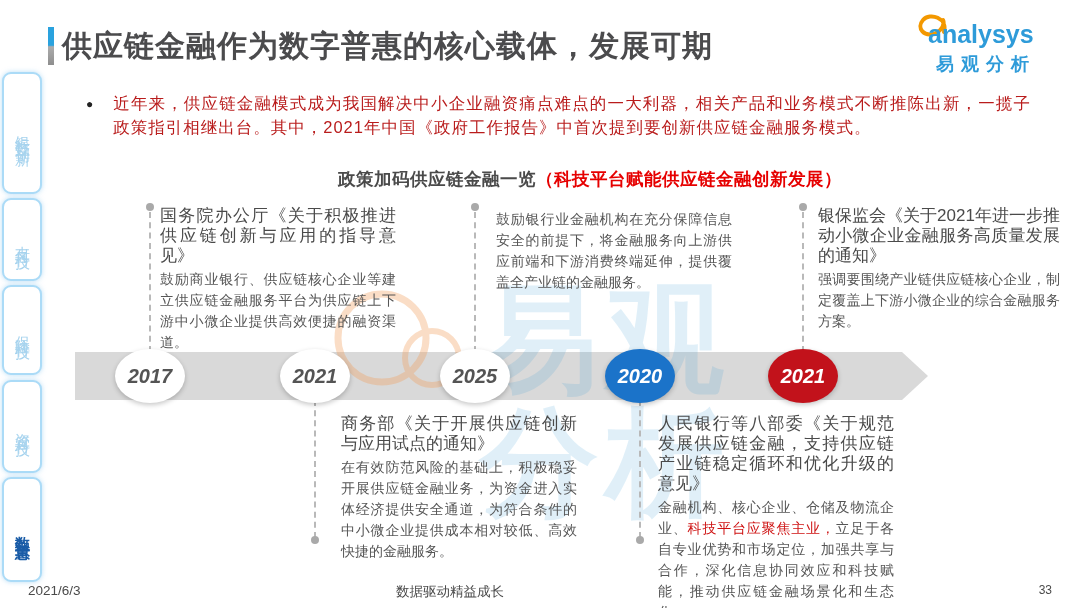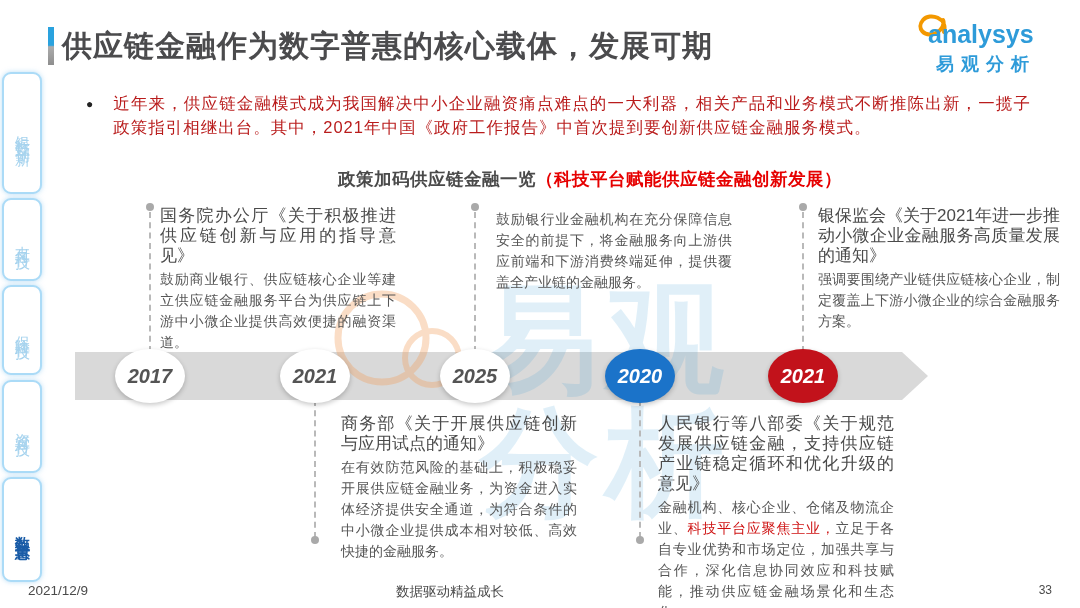--- a/index.html
+++ b/index.html
@@ -135,17 +135,17 @@
 
   <div class="event" style="left:341px;top:414px;">
     <div class="etitle">商务部《关于开展供应链创新与应用试点的通知》</div>
     <div class="ebody">在有效防范风险的基础上，积极稳妥开展供应链金融业务，为资金进入实体经济提供安全通道，为符合条件的中小微企业提供成本相对较低、高效快捷的金融服务。</div>
   </div>
   <div class="event" style="left:658px;top:414px;">
     <div class="etitle">人民银行等八部委《关于规范发展供应链金融，支持供应链产业链稳定循环和优化升级的意见》</div>
     <div class="ebody"><span>金融机构、核心企业、仓储及物流企业、</span><span class="redline">科技平台应聚焦主业，</span><span>立足于各自专业优势和市场定位，加强共享与合作，深化信息协同效应和科技赋能，推动供应链金融场景化和生态化。</span></div>
   </div>
 
-  <div class="footer-date">2021/12/9</div>
+  <div class="footer-date">2021/6/3</div>
   <div class="footer-center">数据驱动精益成长</div>
   <div class="footer-page">33</div>
 
 </div>
 
 </body></html>

